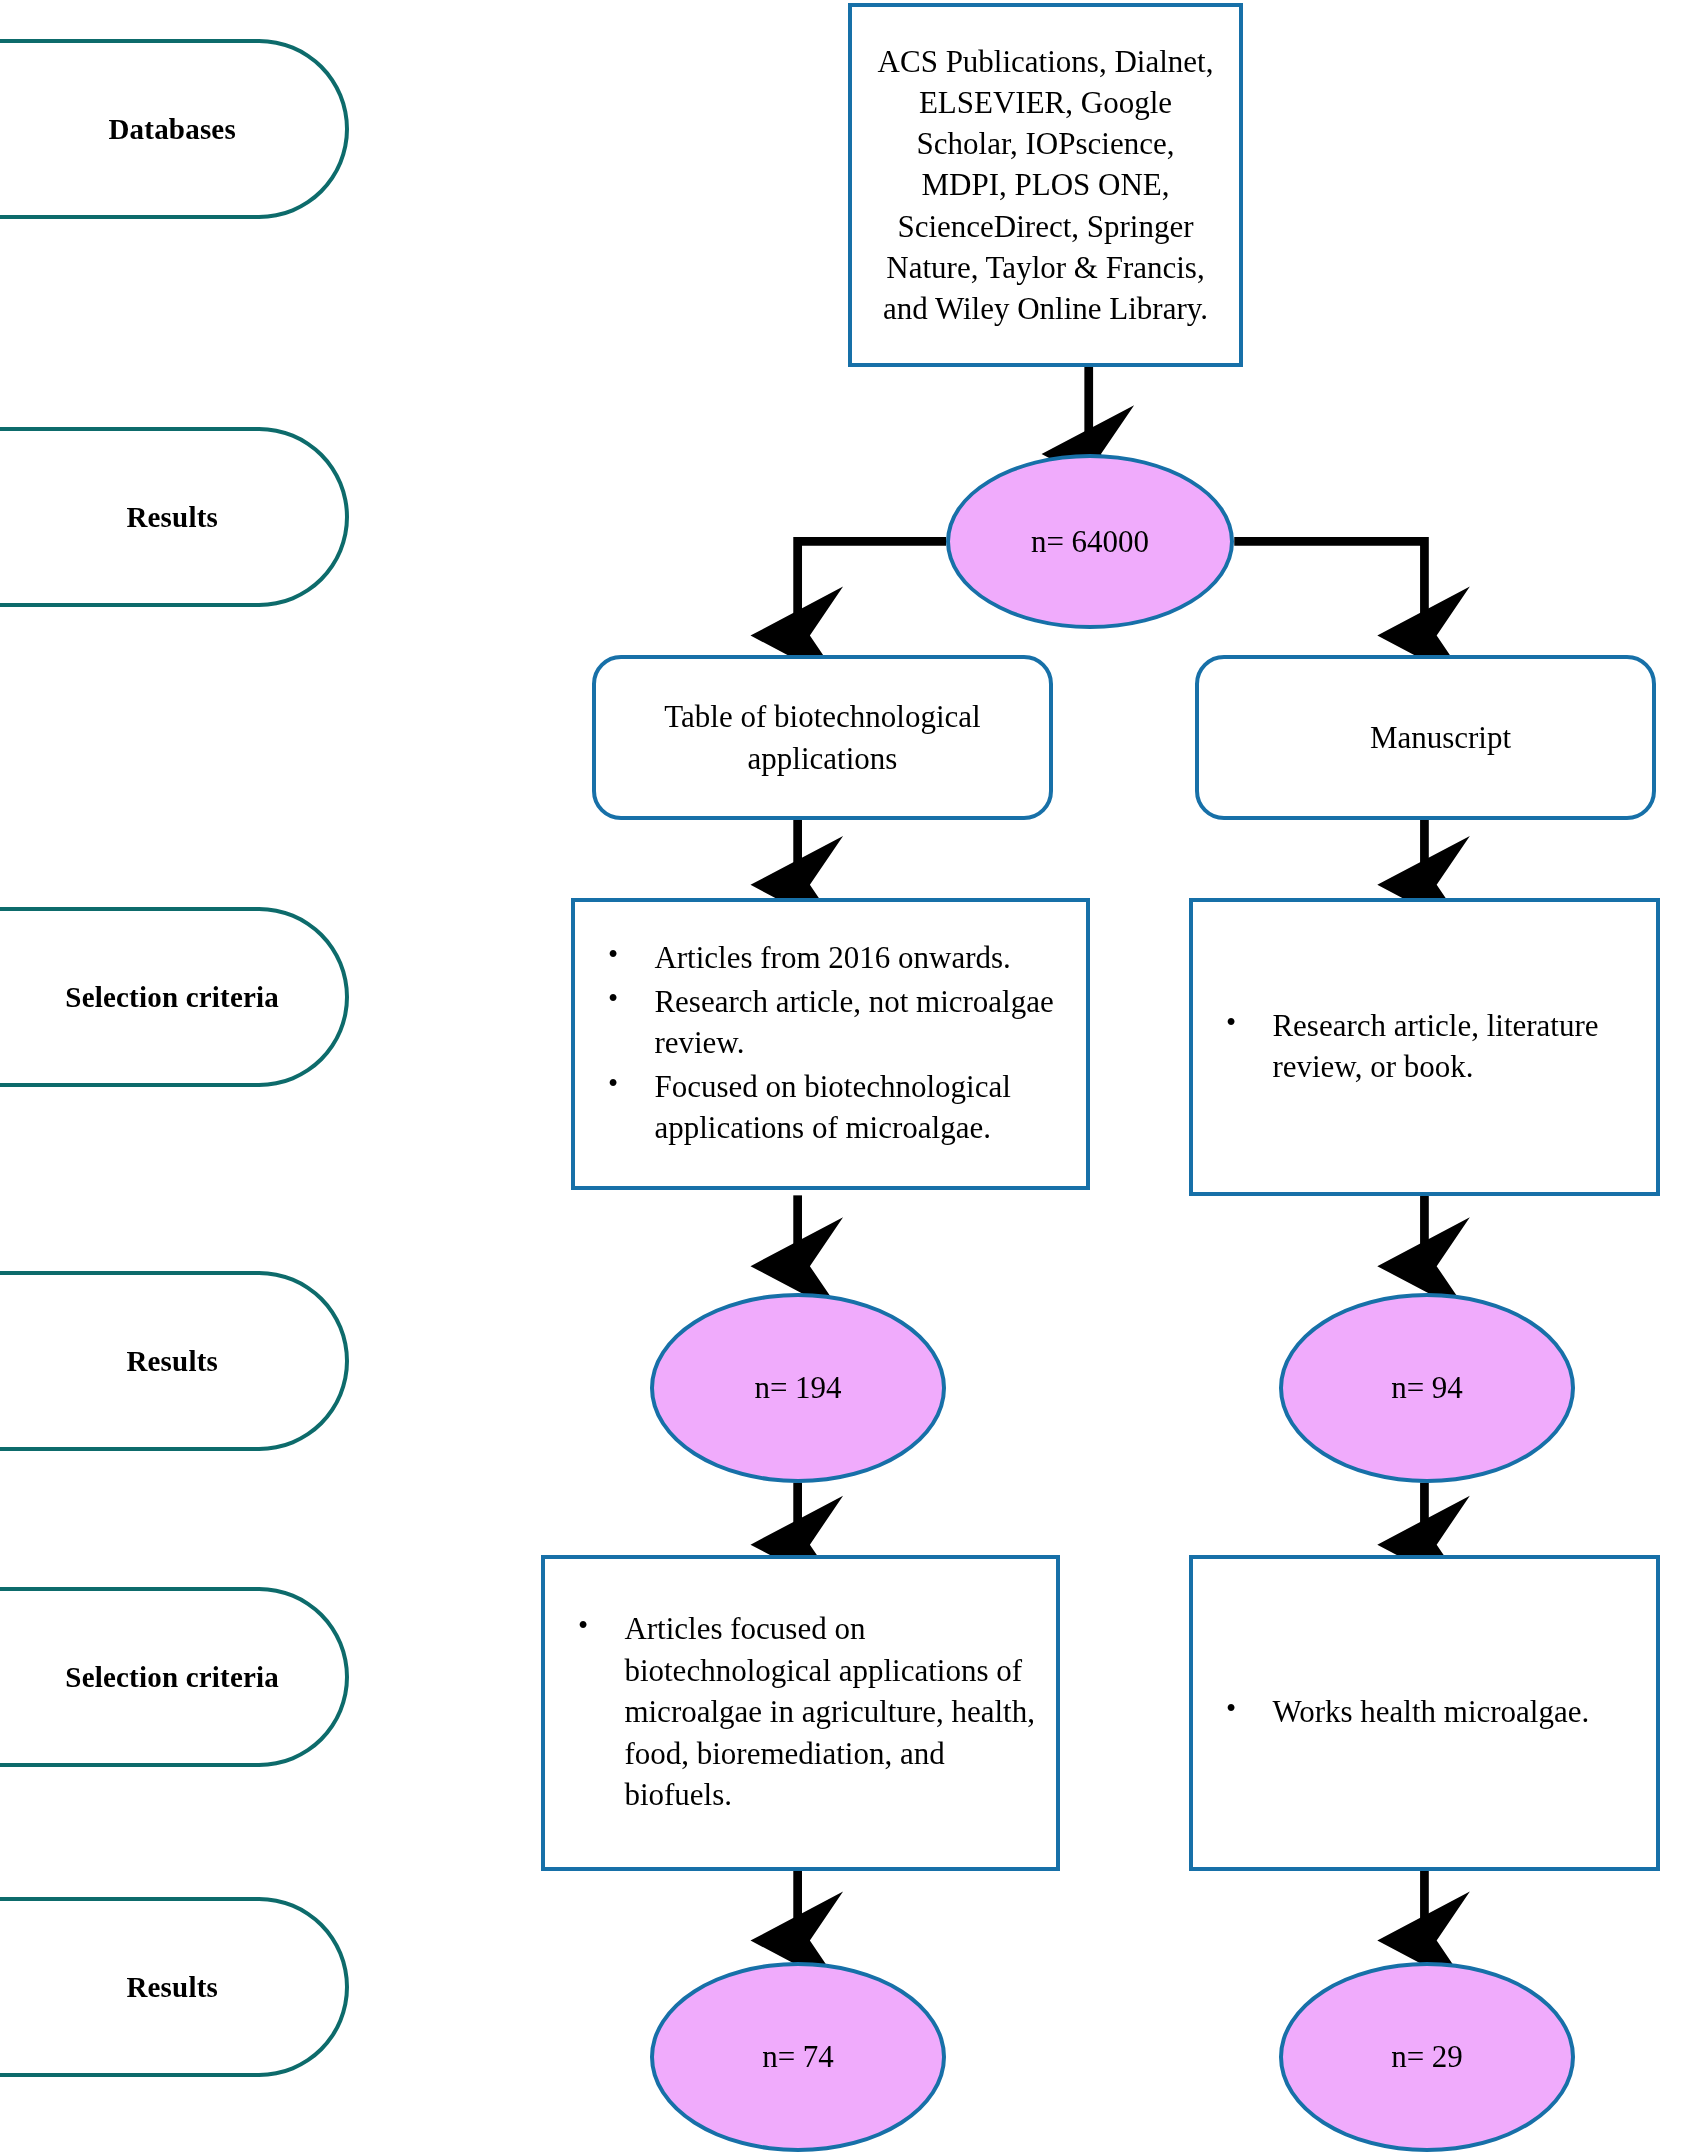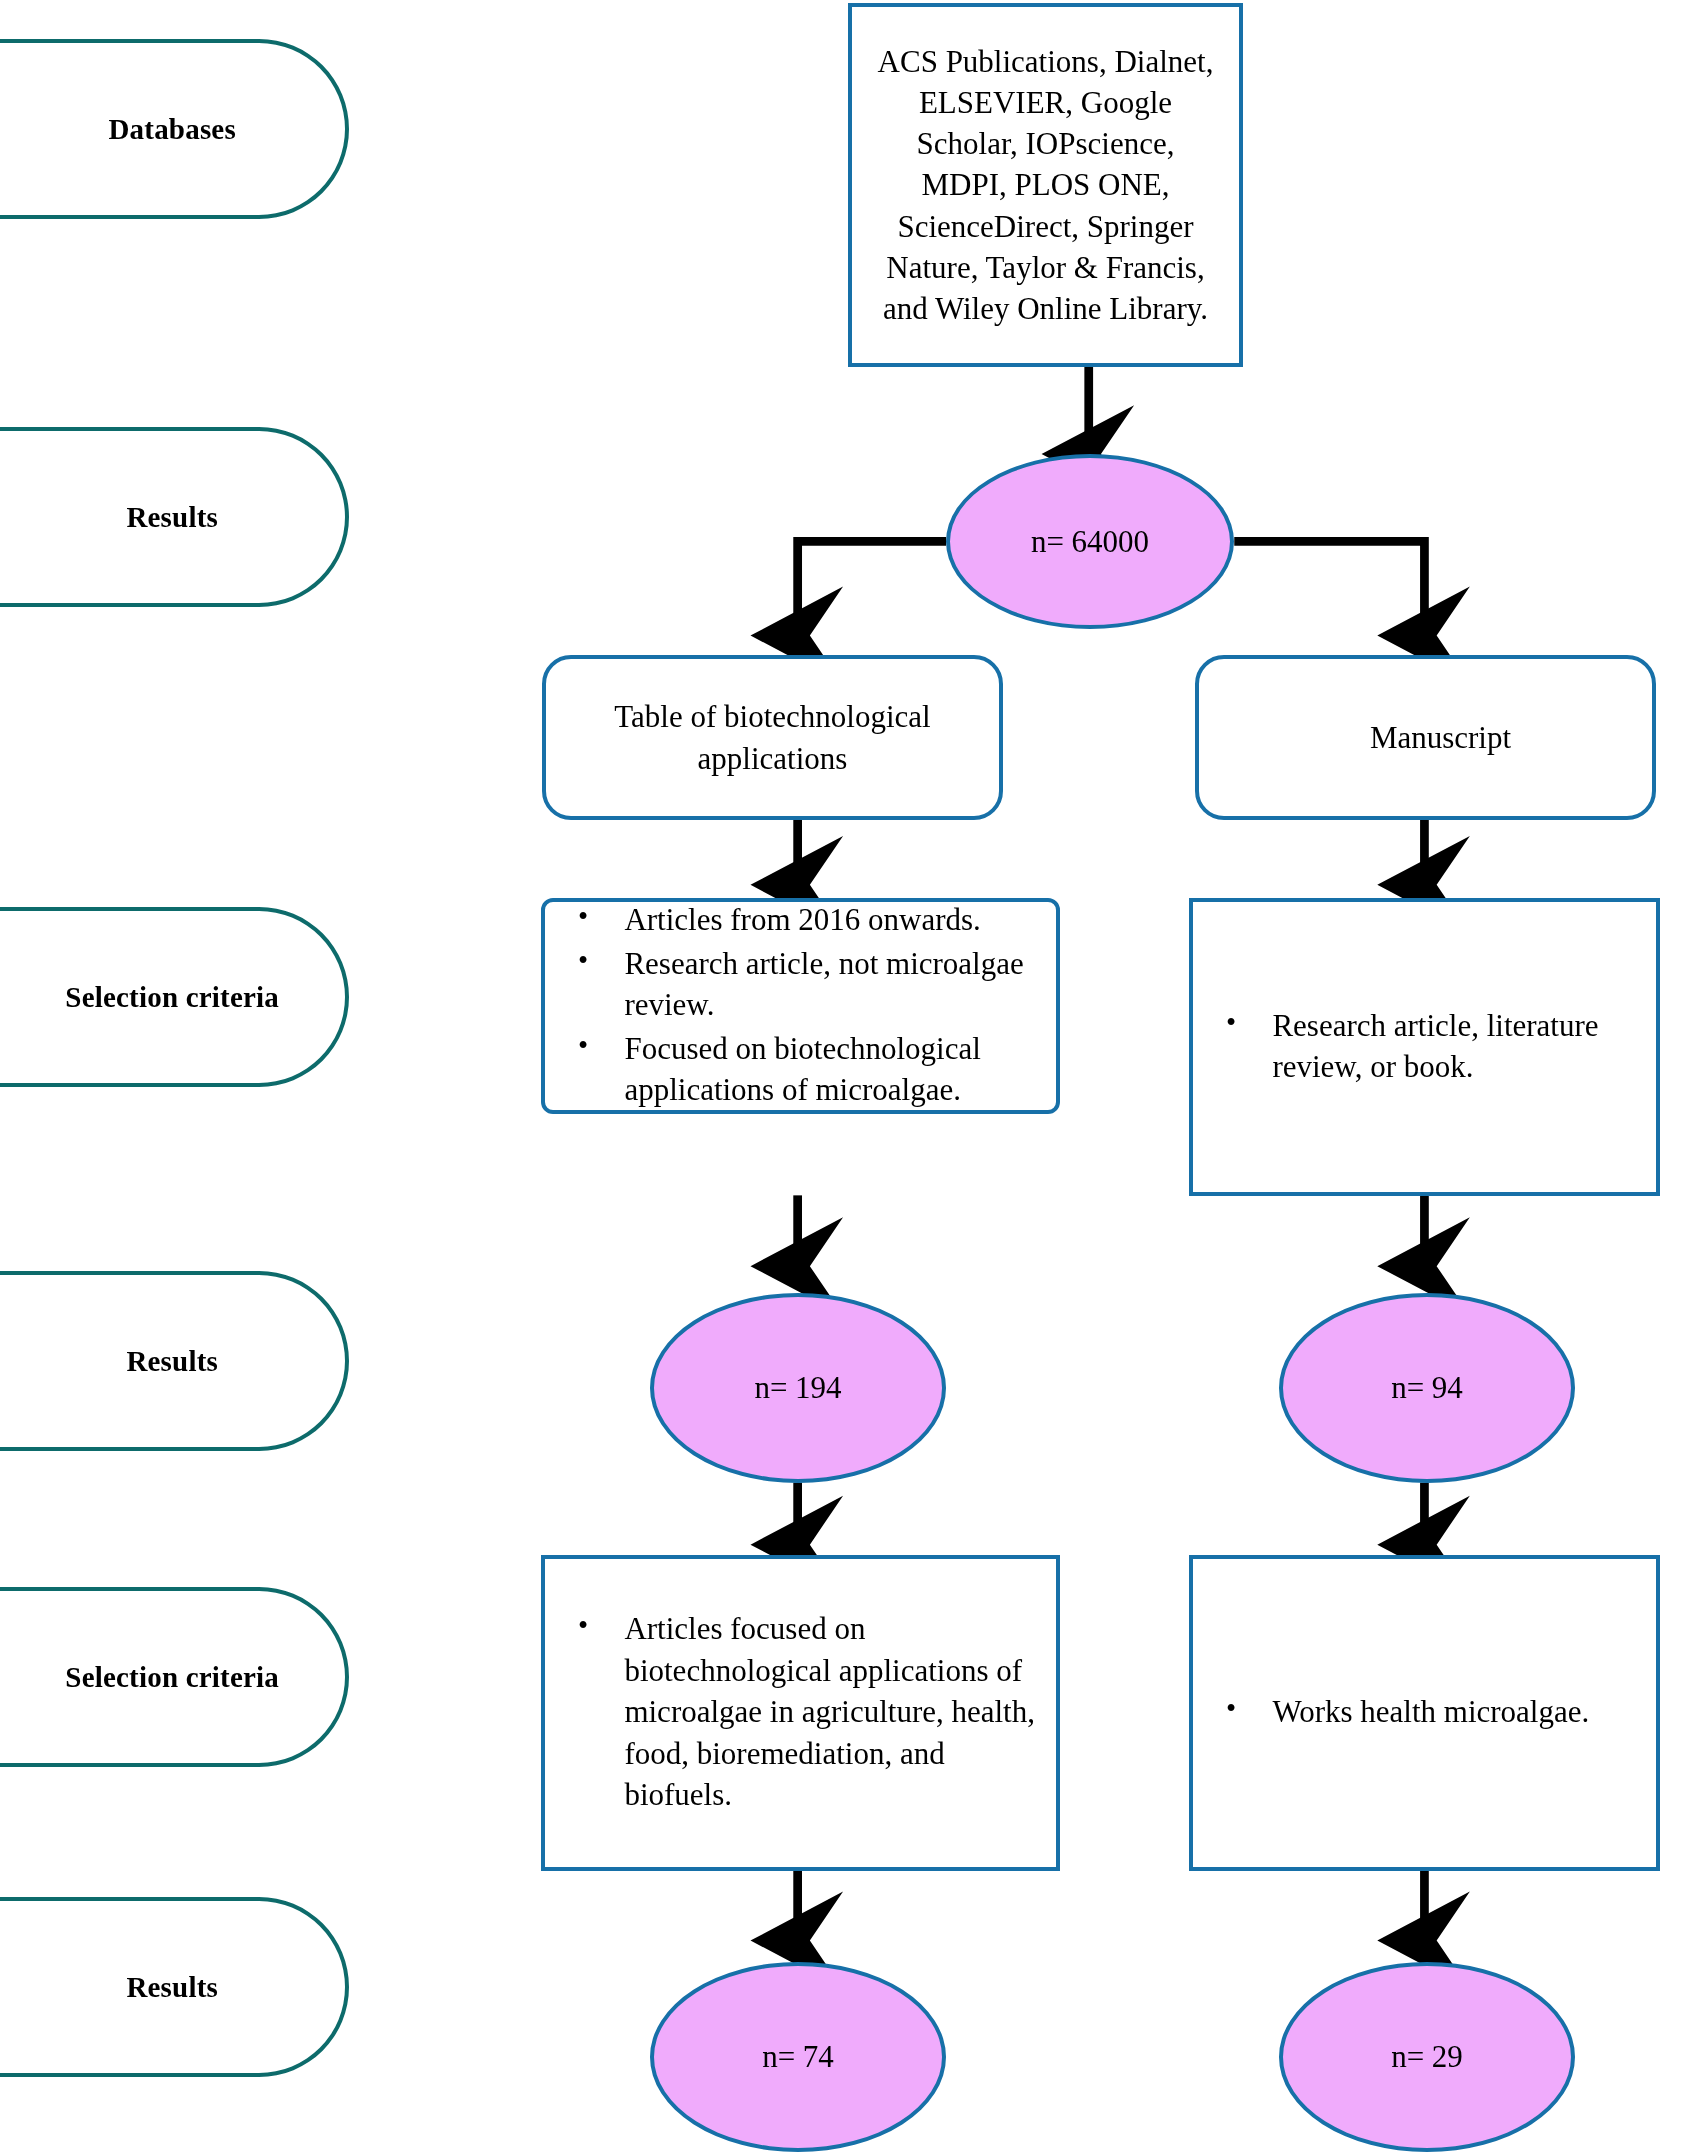--- a/index.html
+++ b/index.html
@@ -151,29 +151,29 @@
   </div>
 
   <div class="node box" style="left:848px; top:2.9px; width:395px; height:364px;">
     <div class="box-inner txt-center">ACS Publications, Dialnet, ELSEVIER, Google Scholar, IOPscience, MDPI, PLOS ONE, ScienceDirect, Springer Nature, Taylor &amp; Francis, and Wiley Online Library.</div>
   </div>
 
   <div class="node ellipse" style="left:946px; top:454px; width:288px; height:175px;">
     <span>n= 64000</span>
   </div>
 
-  <div class="node box rounded" style="left:542px; top:655px; width:461px; height:165px;">
+  <div class="node box rounded" style="left:592px; top:655px; width:461px; height:165px;">
     <div class="box-inner txt-center">Table of biotechnological applications</div>
   </div>
 
   <div class="node box rounded" style="left:1195px; top:655px; width:461px; height:165px;padding-left:30px;">
     <div class="box-inner txt-center">Manuscript</div>
   </div>
 
-  <div class="node box" style="left:541px; top:898px; width:519px; height:216px;border-radius:12px;">
+  <div class="node box" style="left:571px; top:898px; width:519px; height:292px;">
     <div class="box-inner">
       <ul class="bullets">
         <li>Articles from 2016 onwards.</li>
         <li>Research article, not microalgae review.</li>
         <li>Focused on biotechnological applications of microalgae.</li>
       </ul>
     </div>
   </div>
 
   <div class="node box" style="left:1189px; top:898px; width:471px; height:298px;">

